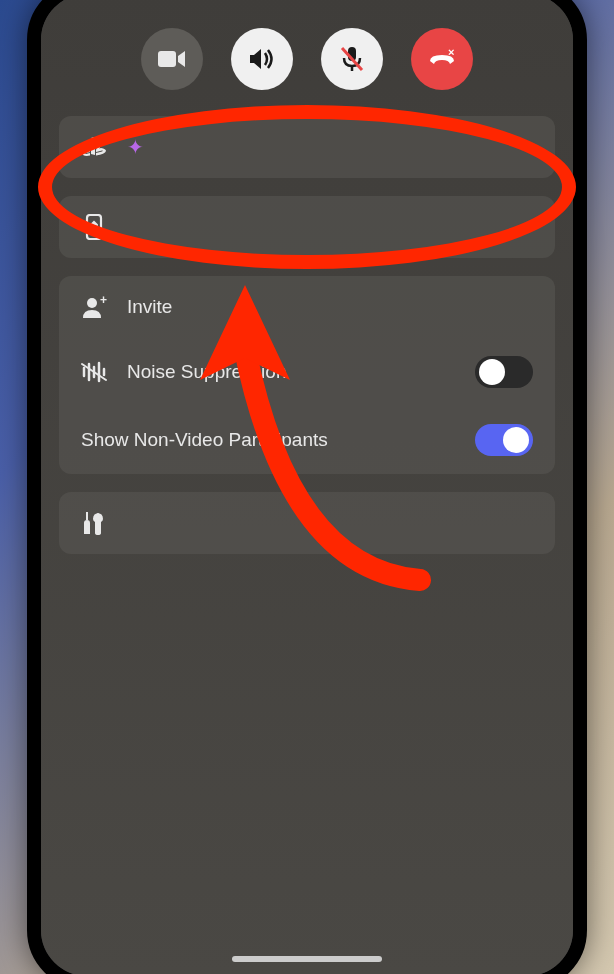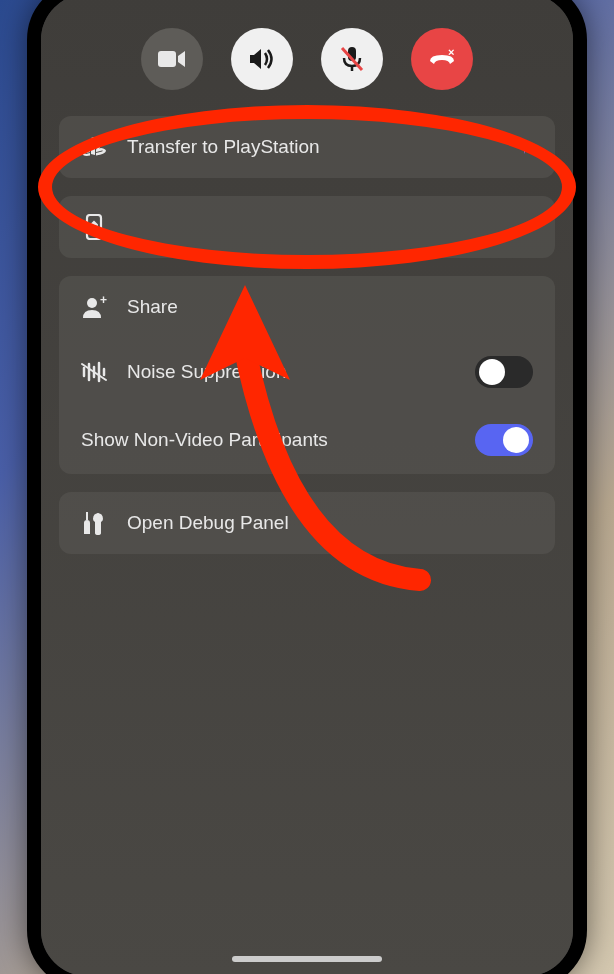--- a/index.html
+++ b/index.html
@@ -160,21 +160,20 @@
 
     <div class="menu-group">
       <div class="menu-item">
         <span class="menu-icon">
           <svg width="26" height="20" viewBox="0 0 26 20" fill="#e8e8e8">
               <path d="M10 1 L10 17 L14 18 L14 6 Q14 4 15.5 4.5 L15.5 13 Q19 13 19 9 L19 4 Q19 0 13 0 Z"></path>
               <path d="M1 14 Q1 12 6 11 L9 12 L9 15 L5 16 Q3 16.5 5 17 L9 16 L9 18.5 Q2 20 1 16 Z"></path>
               <path d="M25 14 Q25 12 20 11 L15 12.5 L15 15 L21 13.5 Q23 13.5 21 14.5 L15 16 L15 18.5 Q24 17 25 14 Z"></path>
             </svg>
         </span>
-        <span class="menu-label">Transfer to PlayStation</span>
         <span class="sparkle">✦</span>
       </div>
     </div>
 
     <div class="menu-group">
       <div class="menu-item">
         <span class="menu-icon">
           <svg width="22" height="26" viewBox="0 0 22 26" fill="none" stroke="#e8e8e8" stroke-width="2.2">
               <rect x="4" y="1" width="14" height="24" rx="3"></rect>
               <path d="M11 8 L11 16 M8 11 L11 8 L14 11" stroke-linecap="round"></path>
@@ -185,21 +184,21 @@
 
     <div class="menu-group">
       <div class="menu-item">
         <span class="menu-icon">
           <svg width="26" height="22" viewBox="0 0 26 22" fill="#e8e8e8">
               <circle cx="11" cy="7" r="5"></circle>
               <path d="M2 22 Q2 14 11 14 Q20 14 20 22 Z"></path>
               <text x="19" y="8" font-size="12" font-weight="bold">+</text>
             </svg>
         </span>
-        <span class="menu-label">Share</span>
+        <span class="menu-label">Invite</span>
       </div>
       <div class="menu-item">
         <span class="menu-icon">
           <svg width="26" height="22" viewBox="0 0 26 22" stroke="#e8e8e8" stroke-width="2.5" stroke-linecap="round">
               <line x1="3" y1="7" x2="3" y2="15"></line>
               <line x1="8" y1="3" x2="8" y2="19"></line>
               <line x1="13" y1="6" x2="13" y2="16"></line>
               <line x1="18" y1="2" x2="18" y2="20"></line>
               <line x1="23" y1="8" x2="23" y2="14"></line>
               <line x1="1" y1="3" x2="25" y2="19" stroke-width="2"></line>
@@ -218,21 +217,20 @@
       </div>
     </div>
 
     <div class="menu-group">
       <div class="menu-item">
         <span class="menu-icon">
           <svg width="22" height="24" viewBox="0 0 22 24" fill="#e8e8e8">
               <path d="M14 2 Q20 2 20 8 Q20 10 18 11 L18 22 Q18 24 15 24 Q12 24 12 22 L12 11 Q10 10 10 8 Q10 2 16 2 L16 8 L14 8 Z M5 1 L5 9 L3 9 L3 1 Z M4 9 Q7 9 7 12 L7 23 L1 23 L1 12 Q1 9 4 9"></path>
             </svg>
         </span>
-        <span class="menu-label">Open Debug Panel</span>
       </div>
     </div>
 
     <div class="home-indicator"></div>
   </div>
 </div>
 
 <div class="annotation-circle" style="top:105px; left:38px; width:538px; height:164px;"></div>
 <svg class="annotation-arrow" style="top:230px; left:160px;" width="290" height="370" viewBox="0 0 290 370">
   <path d="M 260 350 Q 130 340 85 120" stroke="#ff2600" stroke-width="22" fill="none" stroke-linecap="round"></path>

